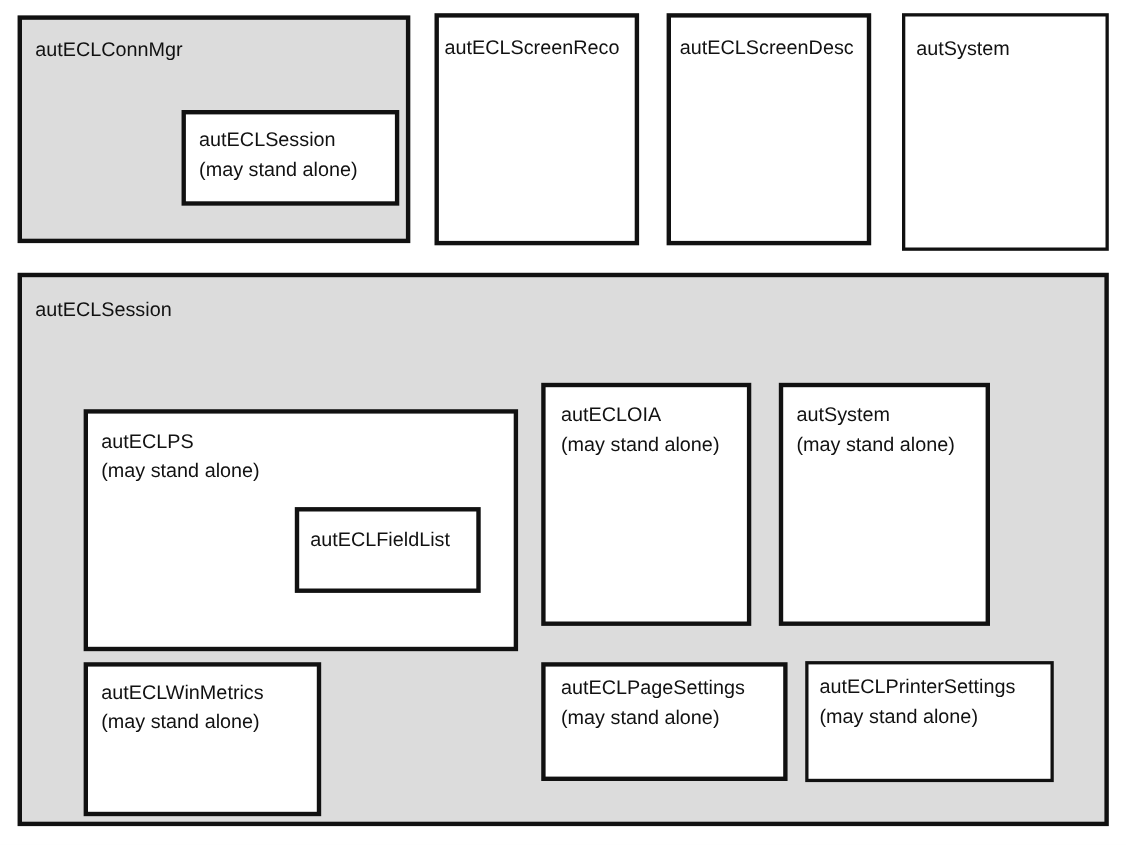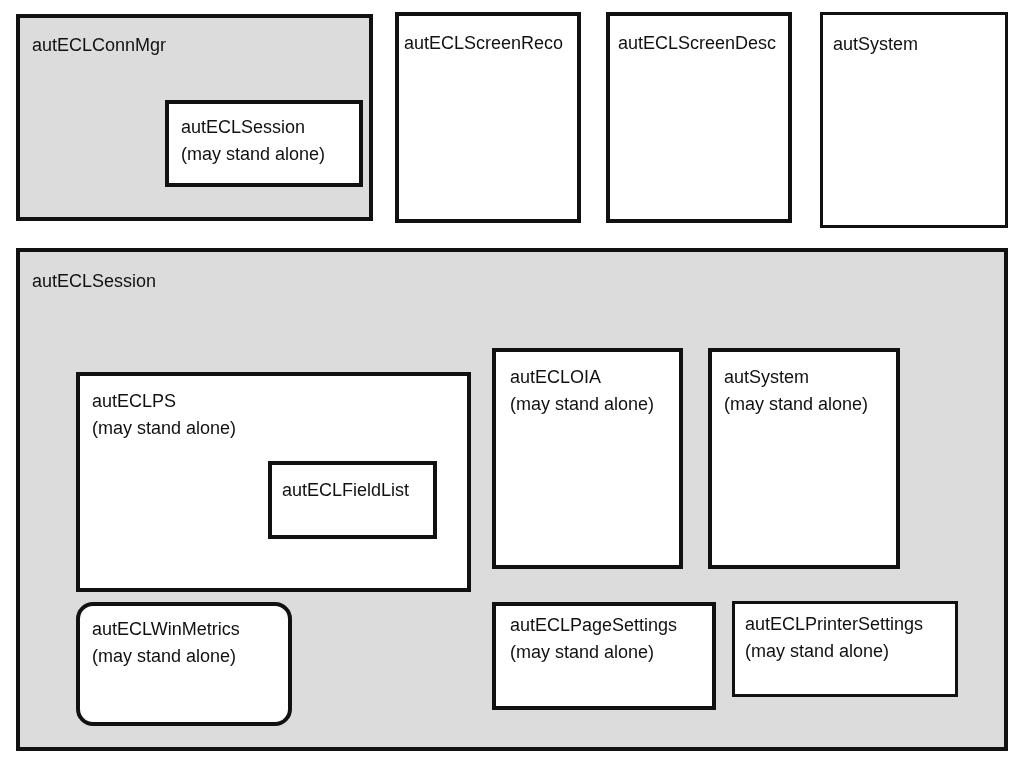--- a/index.html
+++ b/index.html
@@ -50,25 +50,25 @@
   #ps            { left: 56px;  top: 96px;  width: 395px; height: 220px; margin-top: 24px; }
   #ps > .lbl             { margin: 12px 0 0 12px; }
   #field-list    { left: 188px; top: 85px;  width: 169px; height: 78px; }
   #field-list > .lbl     { margin: 12px 0 0 10px; }
 
   #oia           { left: 472px; top: 96px;  width: 191px; height: 221px; }
   #oia > .lbl            { margin: 12px 0 0 14px; }
   #xfer          { left: 688px; top: 96px;  width: 192px; height: 221px; }
   #xfer > .lbl           { margin: 12px 0 0 12px; }
 
-  #win-metrics   { left: 56px;  top: 350px; width: 216px; height: 124px; border-radius: 17px; }
+  #win-metrics   { left: 56px;  top: 350px; width: 216px; height: 140px; }
   #win-metrics > .lbl    { margin: 10px 0 0 12px; }
   #page-settings { left: 472px; top: 350px; width: 224px; height: 108px; }
   #page-settings > .lbl  { margin: 6px 0 0 14px; }
-  #printer-settings { left: 712px; top: 349px; width: 226px; height: 96px; }
+  #printer-settings { left: 712px; top: 349px; width: 226px; height: 110px; }
   #printer-settings > .lbl { margin: 7px 0 0 10px; }
 </style>
 </head>
 <body>
 
 <div id="stage">
 
   <div class="box gray" id="conn-mgr">
     <span class="lbl">autECLConnMgr</span>
     <div class="box white" id="conn-list">

